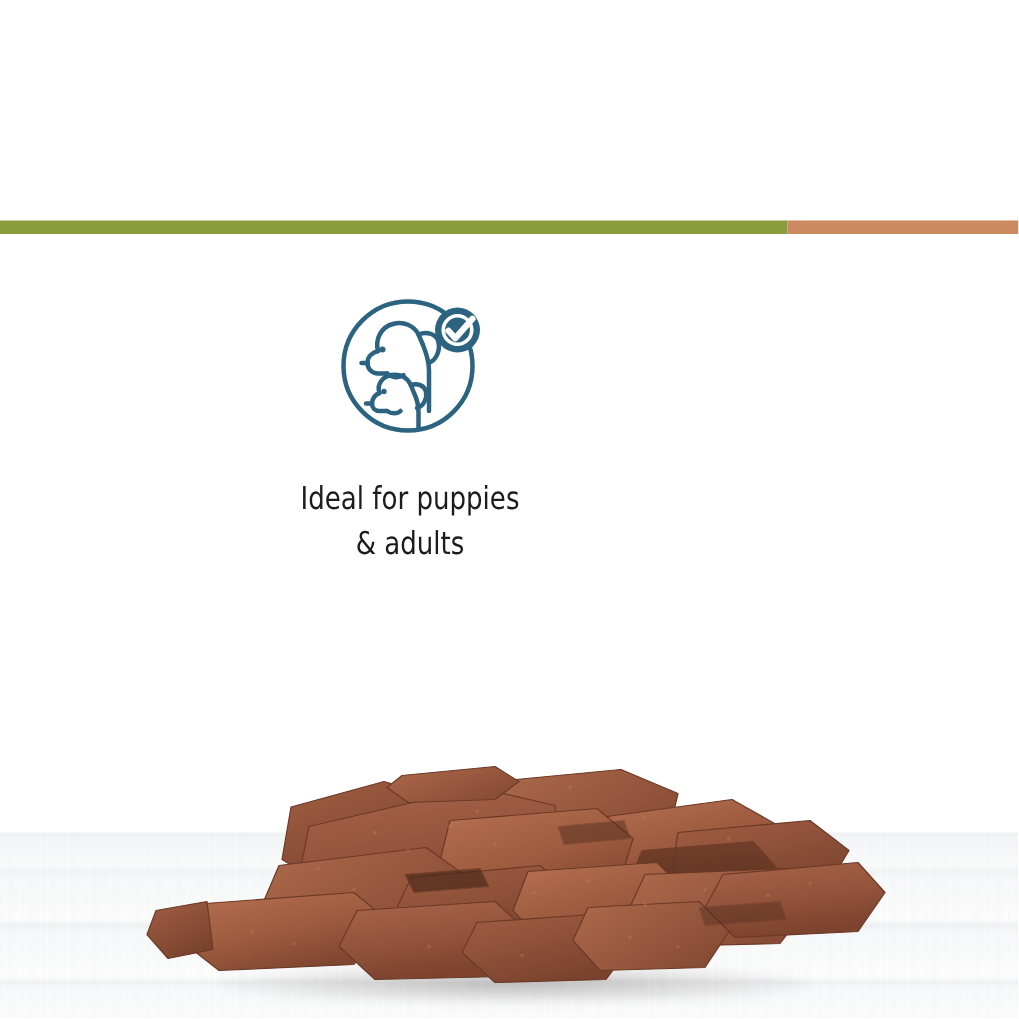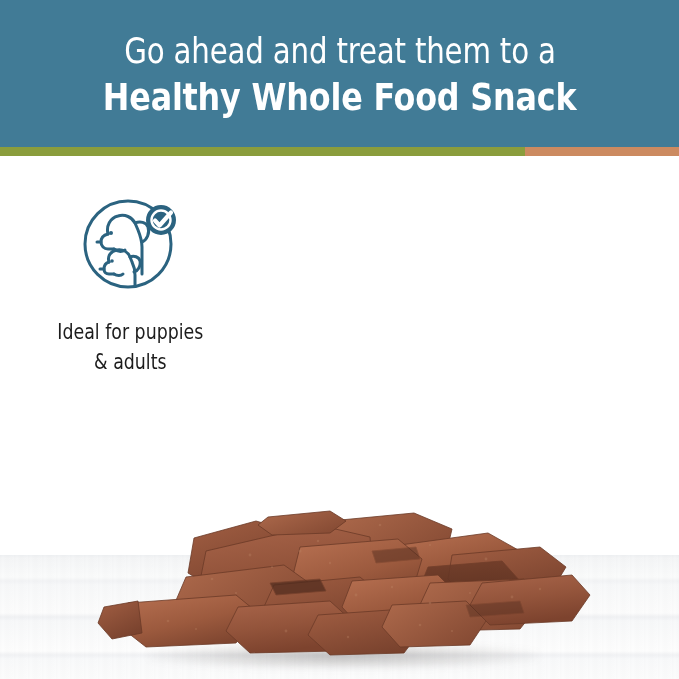--- a/index.html
+++ b/index.html
@@ -53,21 +53,21 @@
     display:flex;
   }
   .stripe-green  { width:525px; height:100%; background:#8a9d3c; }
   .stripe-orange { width:154px; height:100%; background:#cc8a60; }
 
   
   .features {
     position:absolute; left:0; top:190px;
     width:547px;
     display:flex;
-    justify-content:space-between;
+    justify-content:center;
     padding:0 30px;
   }
   .feature {
     width:200px;
     display:flex; flex-direction:column; align-items:center;
   }
   .feature-icon {
     width:104px; height:104px;
     position:relative;
     display:block;
@@ -117,24 +117,20 @@
     background:radial-gradient(ellipse at 50% 50%, rgba(60,55,52,0.30) 0%, rgba(80,74,70,0.14) 45%, rgba(255,255,255,0) 78%);
     filter:blur(3px);
   }
   .pile { position:absolute; left:0; top:0; width:679px; height:224px; }
 </style>
 </head>
 <body>
 
 <div id="page">
 
-  <div class="header-banner">
-    <div class="headline-line1">Go ahead and treat them to a</div>
-    <div class="headline-line2">Healthy Whole Food Snack</div>
-  </div>
 
   <div class="accent-stripe">
     <div class="stripe-green"></div>
     <div class="stripe-orange"></div>
   </div>
 
   <div class="features">
 
     <div class="feature">
       <span class="feature-icon">

